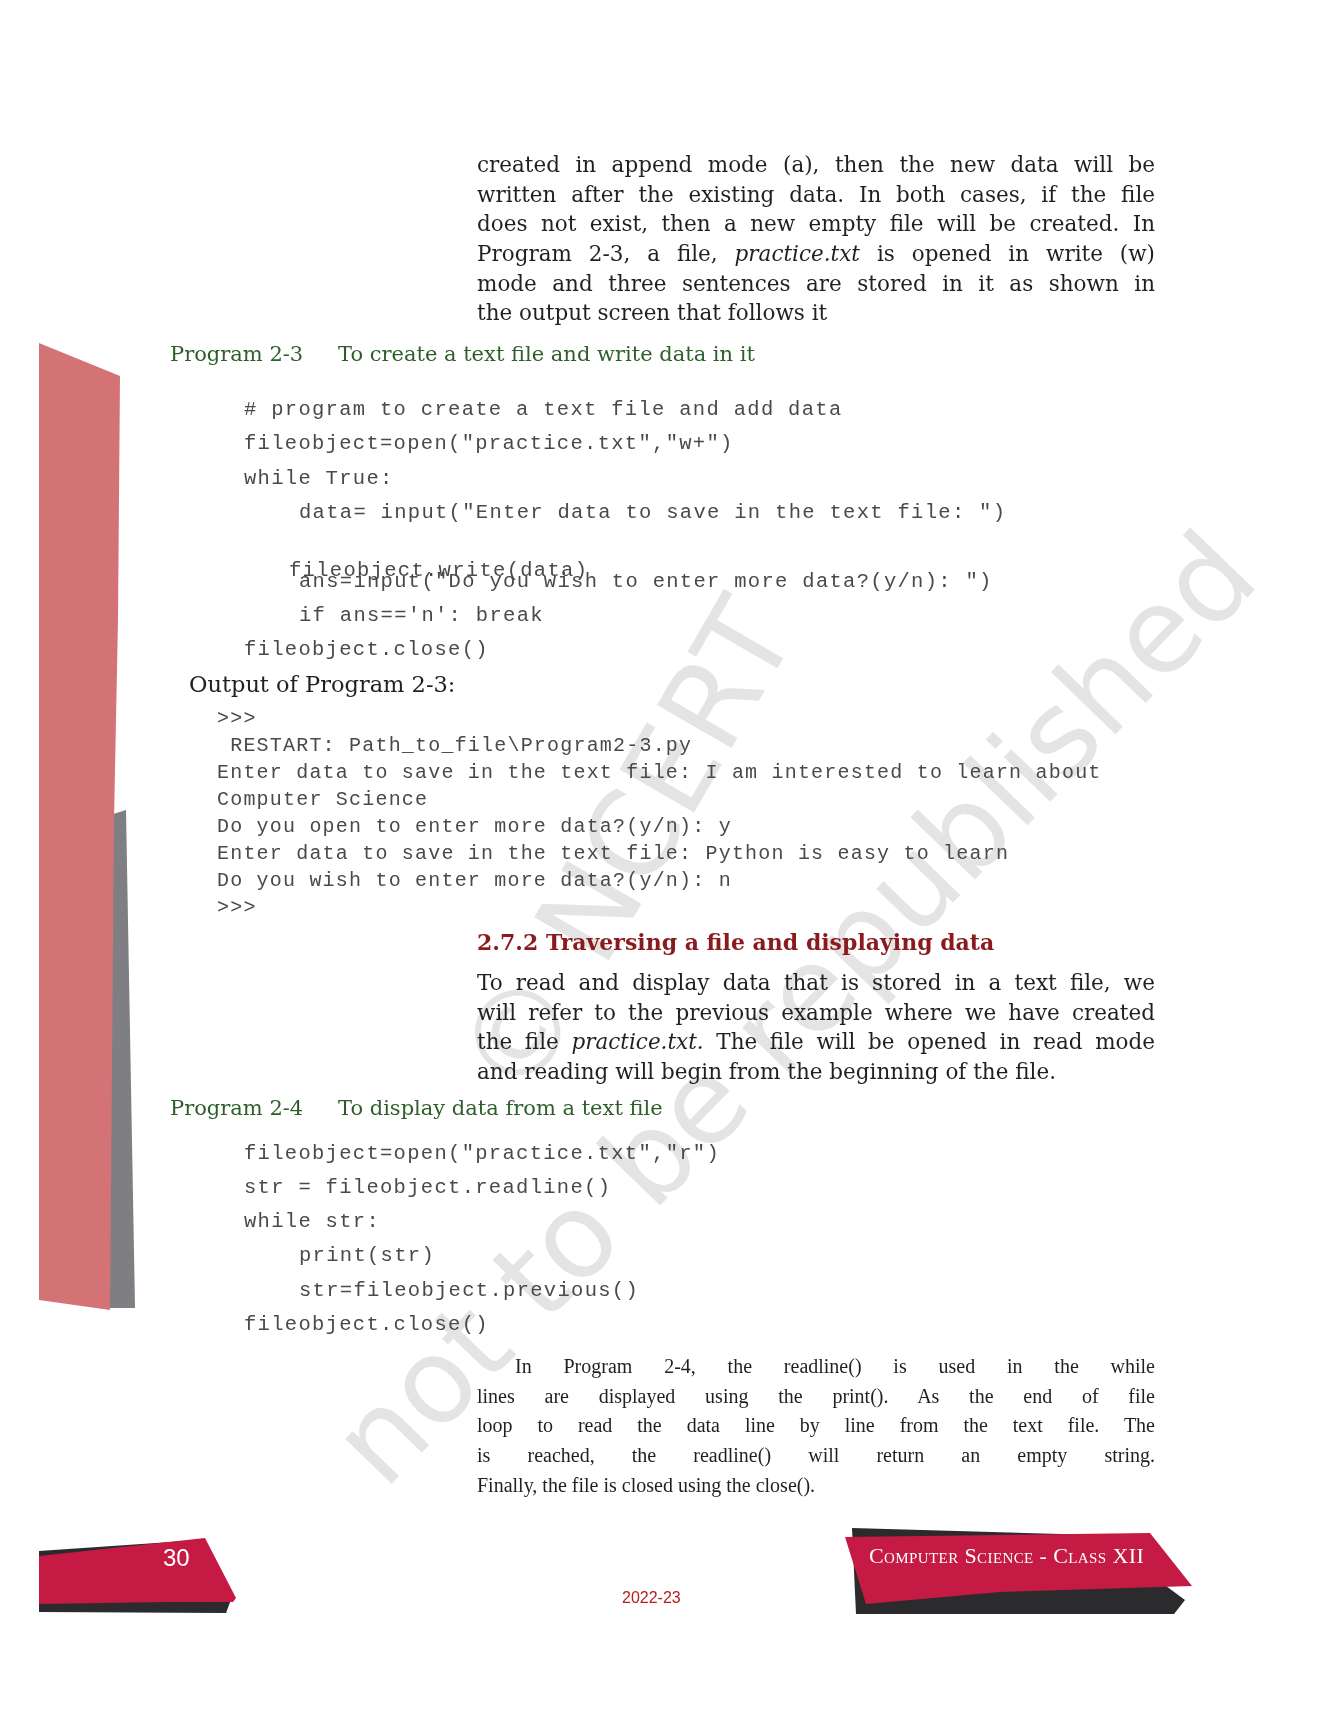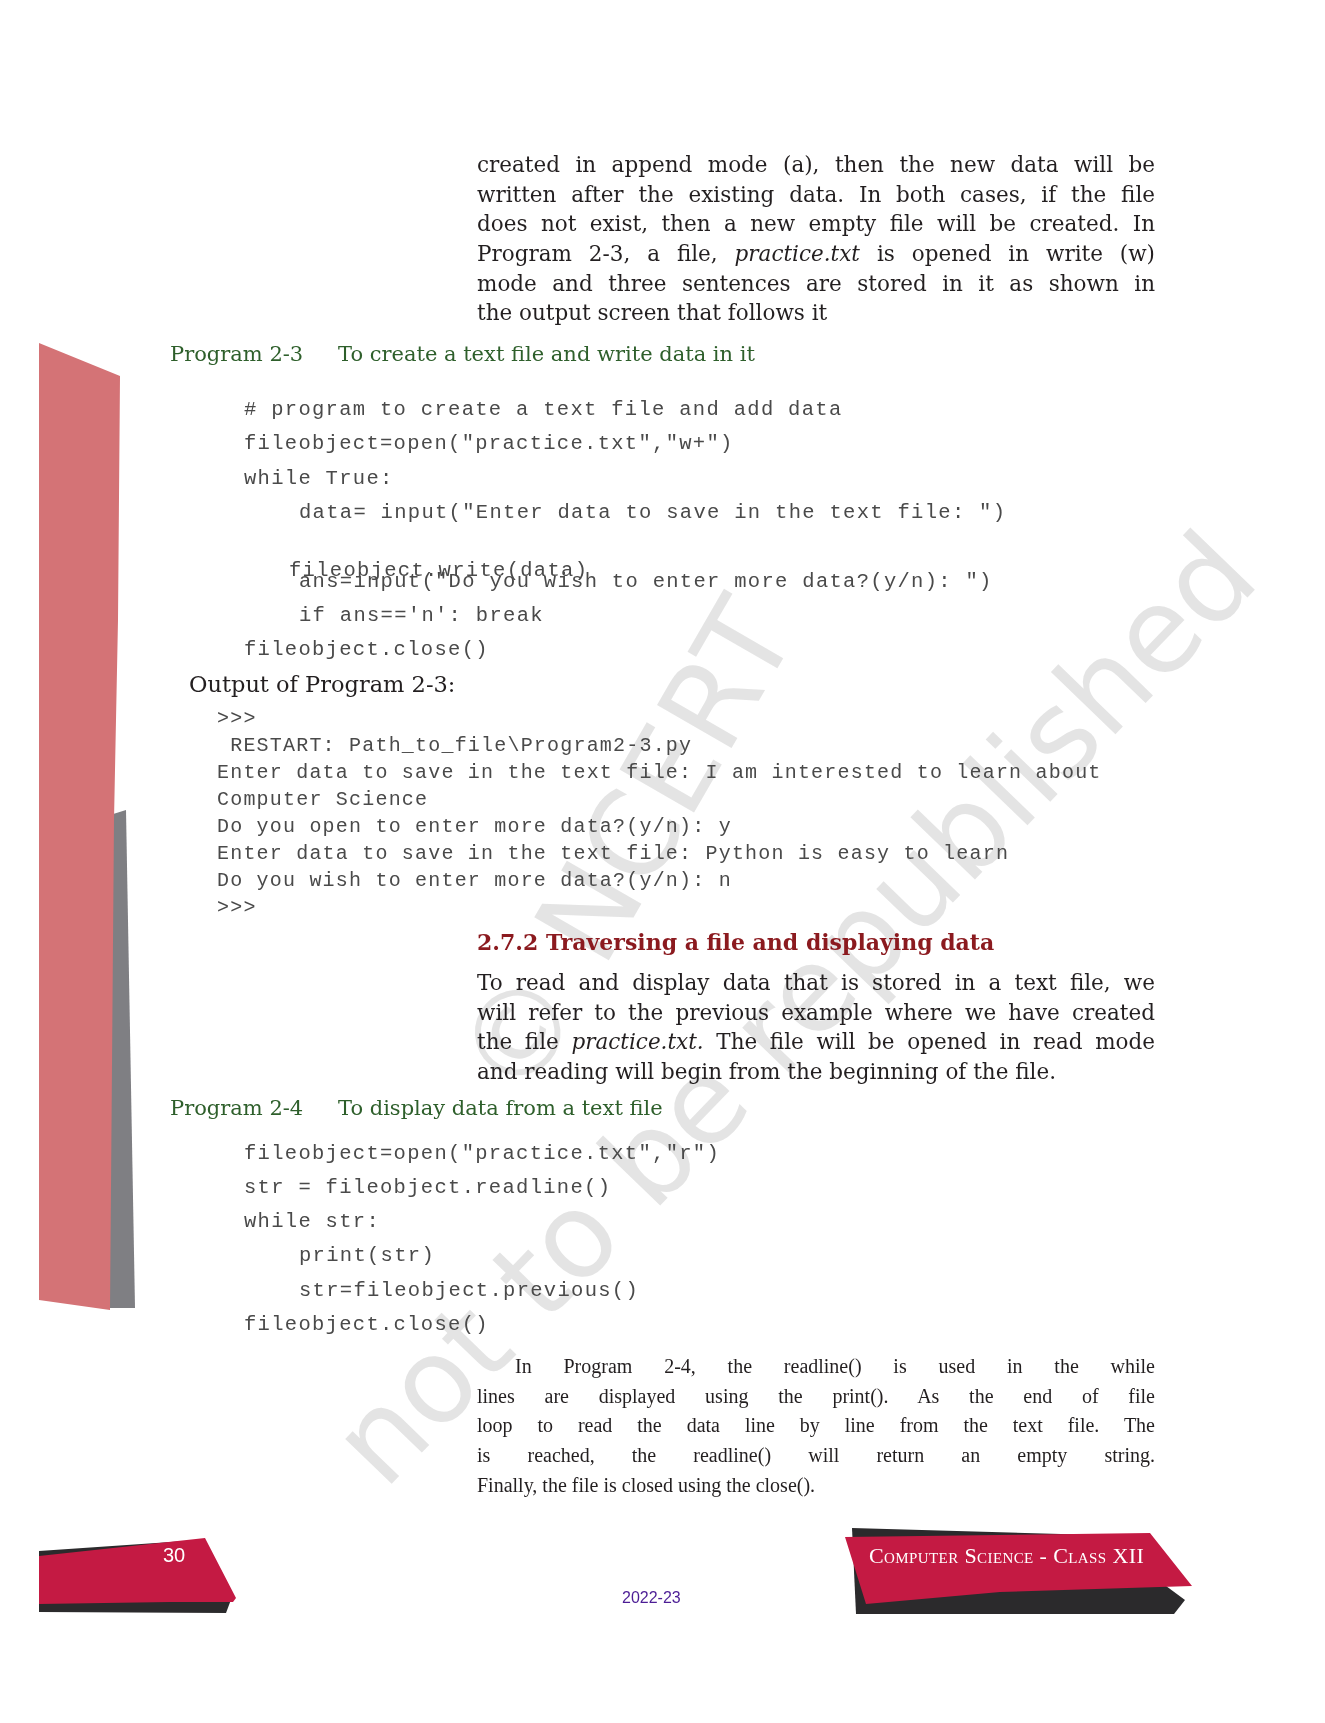--- a/index.html
+++ b/index.html
@@ -40,28 +40,28 @@
   }
   .out .ol { position: absolute; left: 0; white-space: pre; }
   .heading {
     font-family: "DejaVu Serif", serif; font-weight: bold; font-size: 22px;
     color: #8b1a1f; white-space: nowrap;
   }
   .output-title {
     font-family: "DejaVu Serif", serif; font-size: 22.5px; color: #231f20; white-space: nowrap;
   }
   .page-num {
-    font-family: "Liberation Sans", sans-serif; font-size: 20px; color: #ffffff;
+    font-family: "Liberation Sans", sans-serif; font-size: 24px; color: #ffffff;
   }
   .footer-title {
     font-family: "Liberation Serif", serif; color: #ffffff; font-variant: small-caps;
     font-size: 22px; letter-spacing: 0.4px; white-space: nowrap;
   }
   .year {
-    font-family: "Liberation Sans", sans-serif; font-size: 16px; color: #4c1d95; text-align: right;
+    font-family: "Liberation Sans", sans-serif; font-size: 16px; color: #b91c1c; text-align: right;
   }
   .watermark {
     position: absolute; font-family: "DejaVu Sans", sans-serif; color: rgba(190,190,190,0.42);
     white-space: nowrap; transform-origin: left top; pointer-events: none;
   }
 </style>
 </head>
 <body>
 
 <svg class="deco" width="1325" height="1723">

